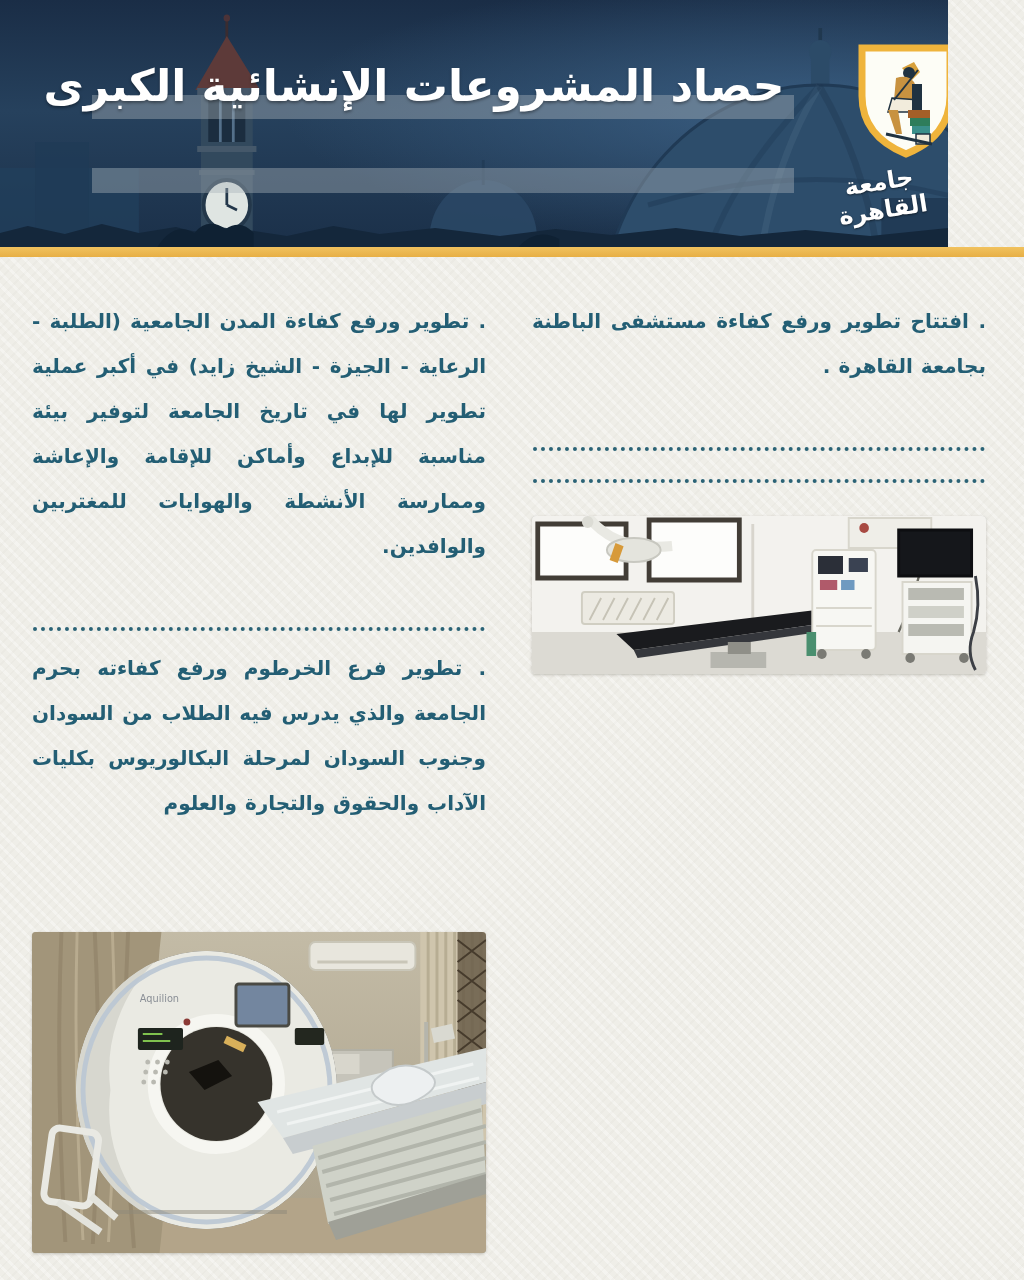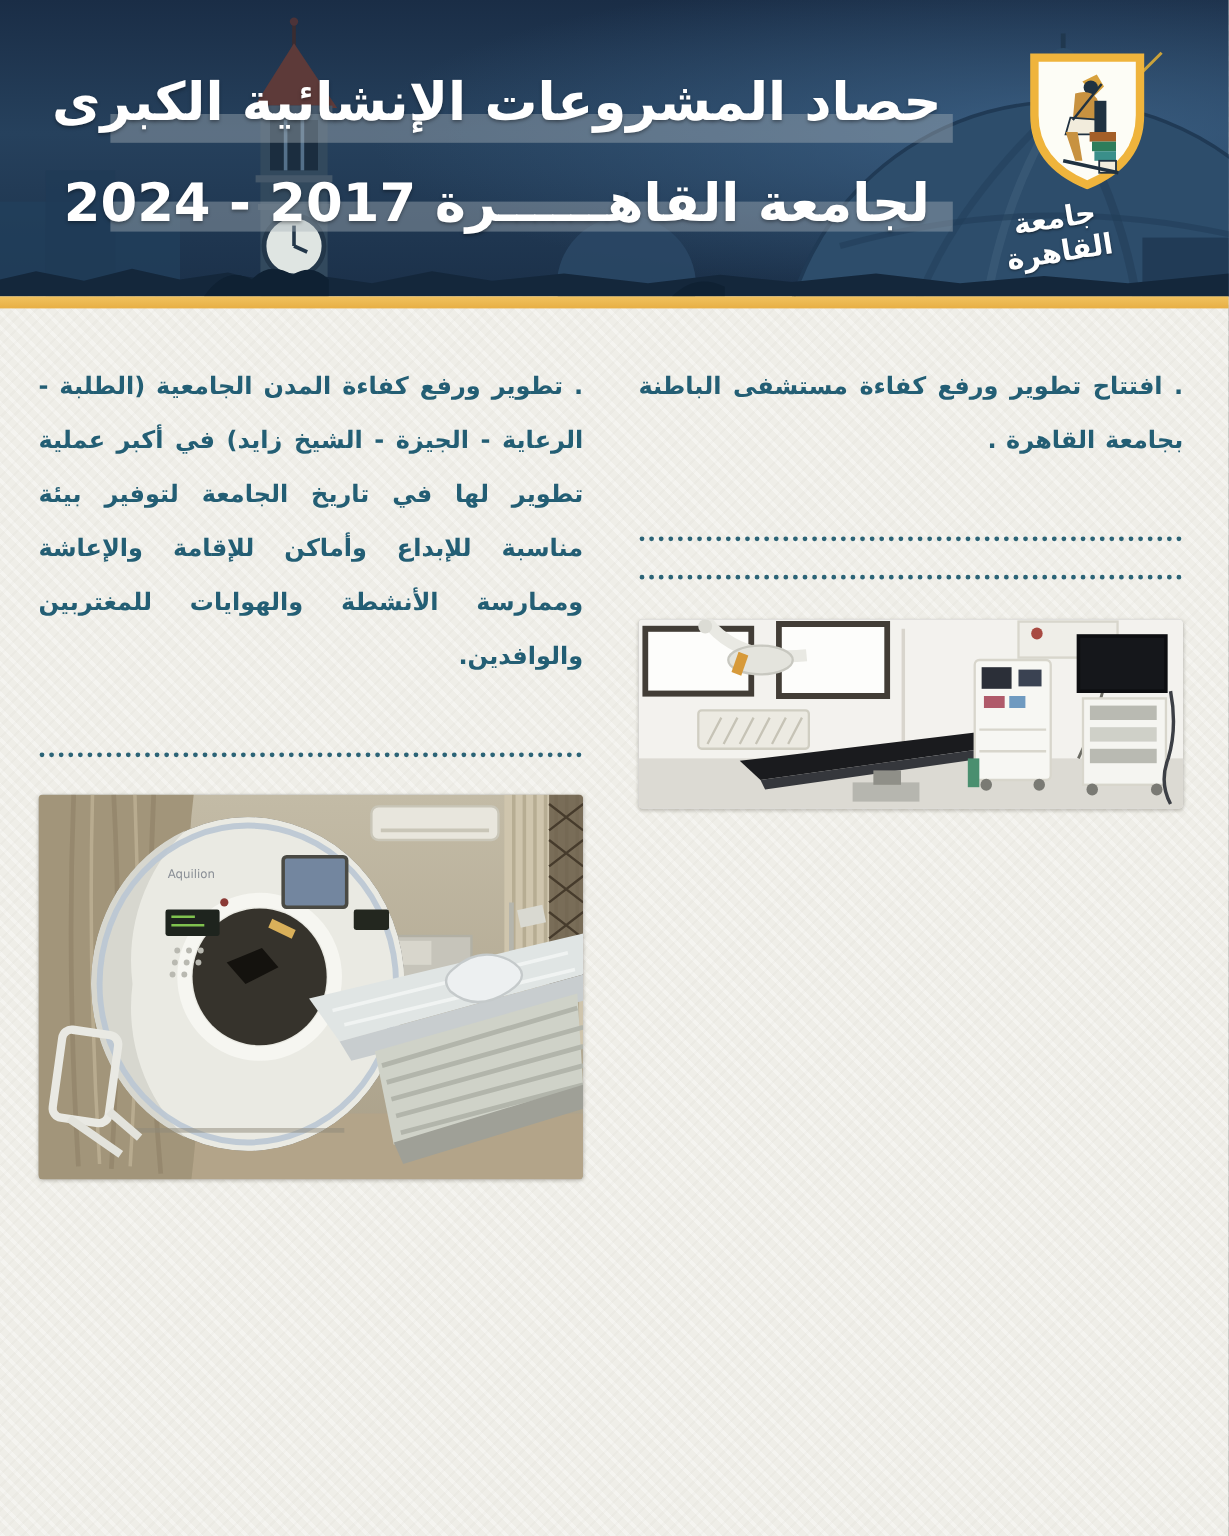--- a/index.html
+++ b/index.html
@@ -5,21 +5,21 @@
   html,body{margin:0;padding:0;background:#888;}
   .page{
     position:relative;width:1024px;height:1280px;margin:0 auto;overflow:hidden;
     direction:rtl;font-family:"DejaVu Sans",sans-serif;
     background-color:#efeee8;
     background-image:
       repeating-linear-gradient(135deg, rgba(90,80,60,0.025) 0 2px, transparent 2px 7px),
       repeating-linear-gradient(45deg, rgba(255,255,255,0.35) 0 3px, transparent 3px 9px);
   }
   
-  .header{position:absolute;top:0;left:0;width:1024px;height:247px;overflow:hidden;}
+  .header{position:absolute;top:0;left:0;width:948px;height:247px;overflow:hidden;}
   .header svg.hbg{position:absolute;top:0;left:0;width:100%;height:100%;display:block;}
   .tband{position:absolute;left:92px;width:702px;background:rgba(170,178,186,0.42);z-index:1;}
   .tband.b1{top:95px;height:24px;}
   .tband.b2{top:168px;height:25px;}
   .title{position:absolute;left:34px;width:760px;text-align:center;color:#fff;
     font-weight:bold;font-size:44px;line-height:1.1;white-space:nowrap;z-index:2;
     text-shadow:0 2px 3px rgba(0,0,0,0.35);}
   .title.l1{top:62px;}
   .title.l2{top:146px;}
   .logo{position:absolute;left:802px;top:40px;width:190px;height:185px;z-index:3;}
@@ -101,21 +101,20 @@
       <rect x="38" y="142" width="58" height="105" fill="#1f3b56" opacity="0.8"></rect>
       <rect x="952" y="198" width="72" height="49" fill="#203a54" opacity="0.9"></rect>
 
       <path d="M0,233 L30,226 L70,234 L110,224 L150,233 L190,227 Q225,237 260,229 L310,236 L360,226 L410,234 L470,228 L540,236 L600,229 L660,235 L730,228 L800,236 L870,230 L940,236 L1024,228 L1024,247 L0,247 Z" fill="#14273b"></path>
       <path d="M170,247 q18,-26 40,-14 q14,-16 34,-4 q16,-10 30,4 l0,14 Z M560,247 q20,-20 44,-8 l0,8 Z" fill="#0f2133"></path>
     </svg>
 
     <div class="tband b1"></div>
     <div class="tband b2"></div>
     <div class="title l1">حصاد المشروعات الإنشائية الكبرى</div>
-    <div class="title l2">لجامعة القاهــــــرة 2017 - 2024</div>
 
     <div class="logo">
       <svg width="160" height="130" viewBox="0 0 120 130">
         <line x1="116" y1="4" x2="42" y2="78" stroke="#caa23a" stroke-width="2.5"></line>
         <path d="M10,8 H98 V56 Q98 96 54 114 Q10 96 10 56 Z" fill="#fdfdf6" stroke="#efb43c" stroke-width="7"></path>
         <g>
           <path d="M50,28 l12,-6 6,10 -8,8 Z" fill="#d8a13c"></path>
           <circle cx="57" cy="33" r="6" fill="#203241"></circle>
           <path d="M44,38 q12,-4 18,4 l6,14 -10,8 -16,-4 Z" fill="#c89240"></path>
           <path d="M40,58 l28,2 -2,12 -30,0 Z" fill="#f2ecdc" stroke="#203241" stroke-width="1.5"></path>
@@ -192,20 +191,21 @@
               <circle cx="450" cy="142" r="5" fill="#7a7a74"></circle>
             <path d="M462,60 q6,30 -2,56 q-8,20 2,38" stroke="#3c3f45" stroke-width="3" fill="none"></path>
           </g>
         </svg>
       </div>
     </div>
 
     <div class="col">
       <div class="item h315">. تطوير ورفع كفاءة المدن الجامعية (الطلبة - الرعاية - الجيزة - الشيخ زايد) في أكبر عملية تطوير لها في تاريخ الجامعة لتوفير بيئة مناسبة للإبداع وأماكن للإقامة والإعاشة وممارسة الأنشطة والهوايات للمغتربين والوافدين.</div>
       <hr class="dotsep">
+      <div class="item h270">. تطوير فرع الخرطوم ورفع كفاءته بحرم الجامعة والذي يدرس فيه الطلاب من السودان وجنوب السودان لمرحلة البكالوريوس بكليات الآداب والحقوق والتجارة والعلوم</div>
 
       <div class="photo ct">
         <svg viewBox="0 0 463 321" preserveAspectRatio="none">
           <defs>
             <linearGradient id="wall" x1="0" y1="0" x2="0" y2="1">
               <stop offset="0" stop-color="#c3bba6"></stop>
                 <stop offset="1" stop-color="#a99f88"></stop>
             </linearGradient>
           </defs>
           <rect width="463" height="321" fill="url(#wall)"></rect>

